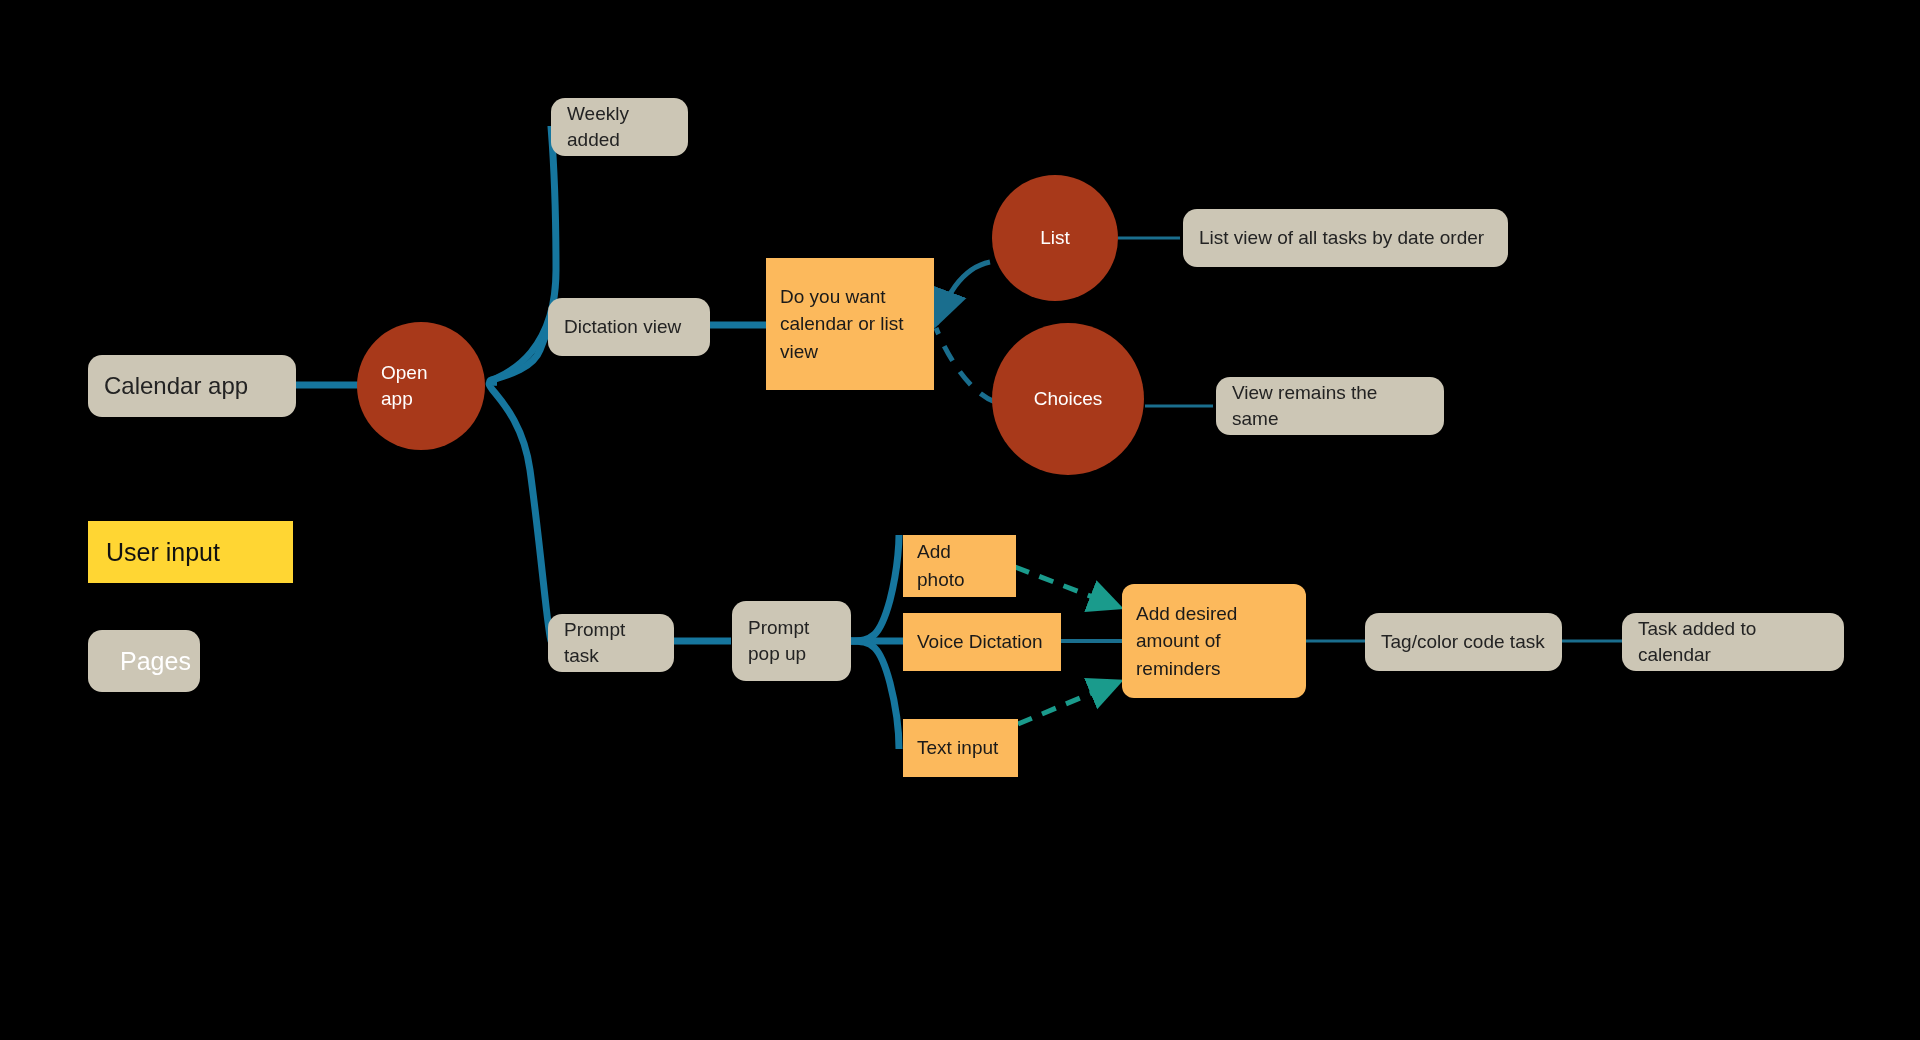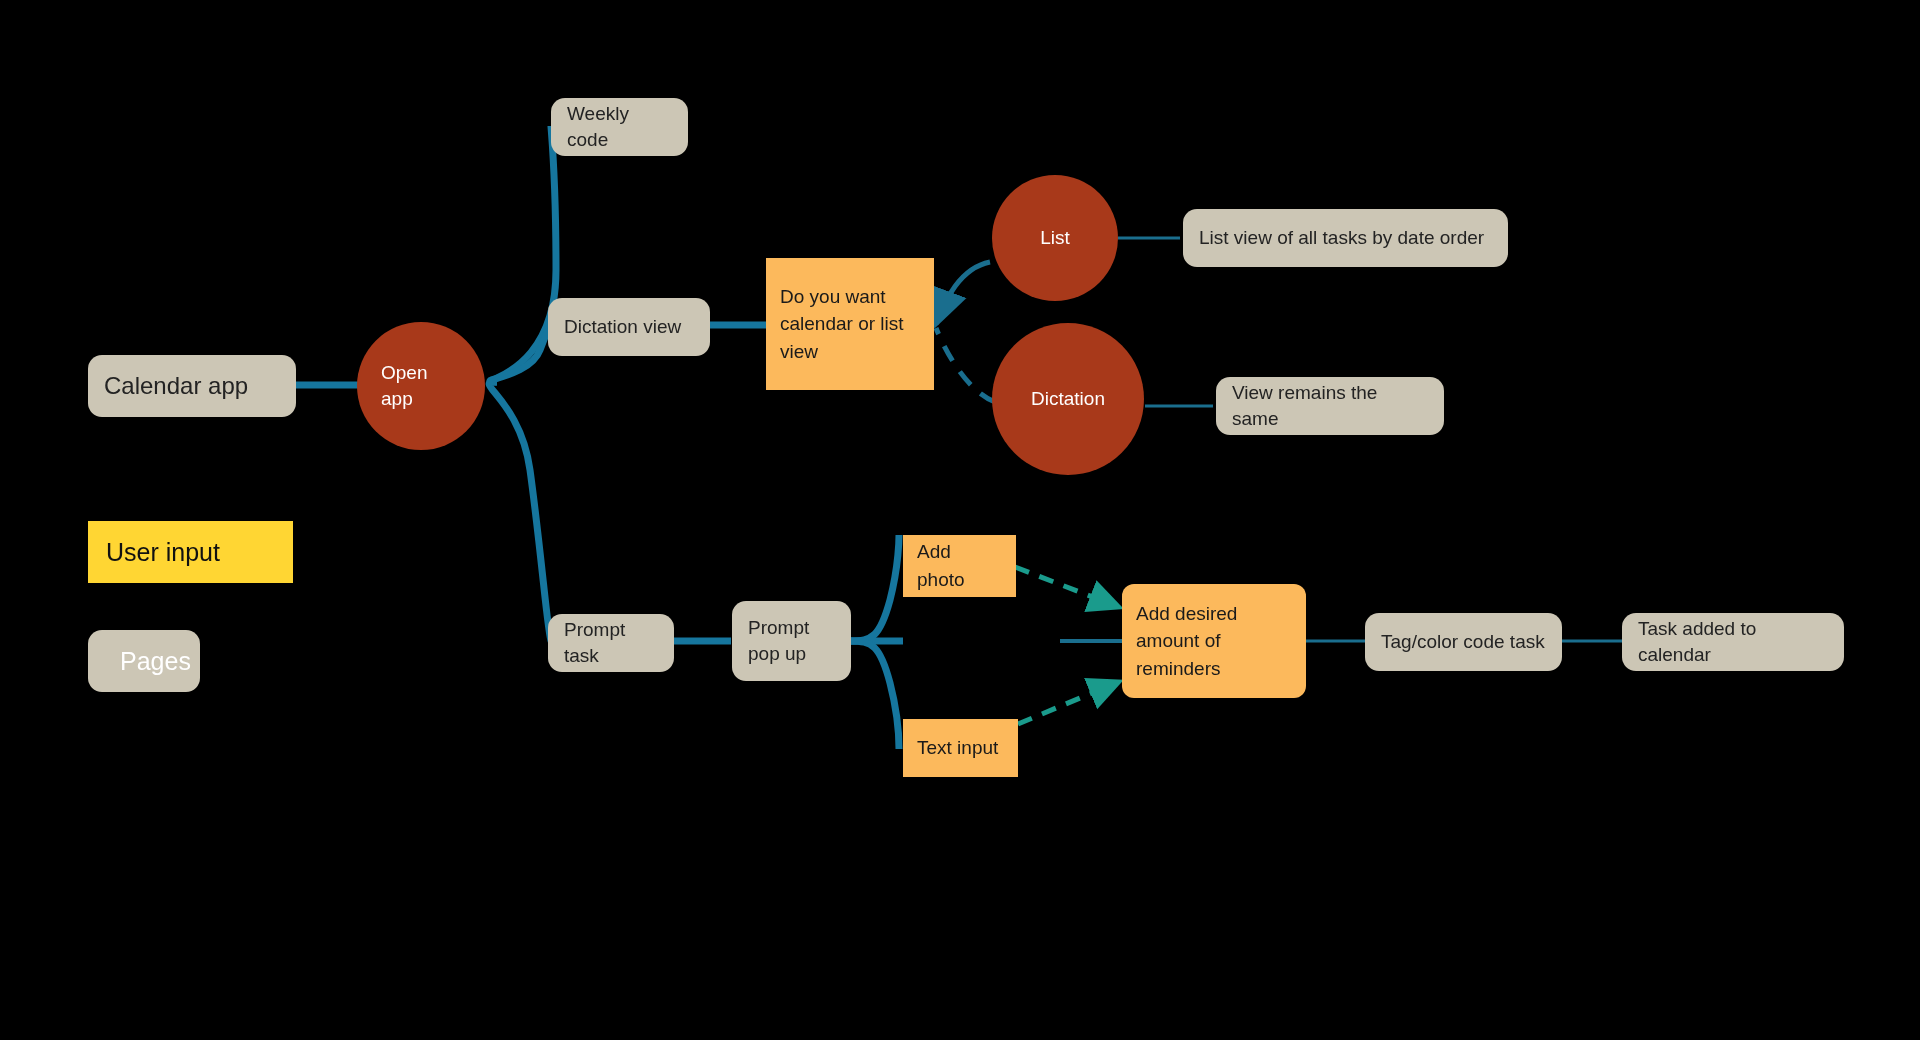--- a/index.html
+++ b/index.html
@@ -145,39 +145,39 @@
   <div class="node page big" style="left:88px; top:355px; width:208px; height:62px;">
     <span>Calendar app</span>
   </div>
 
   <div class="node choice" style="left:357px; top:322px; width:128px; height:128px;">
     <span>Open
 app</span>
   </div>
 
   <div class="node page" style="left:551px; top:98px; width:137px; height:58px;">
-    <span>Weekly code</span>
+    <span>Weekly added</span>
   </div>
 
   <div class="node page" style="left:548px; top:298px; width:162px; height:58px;">
     <span>Dictation view</span>
   </div>
 
   <div class="node input" style="left:766px; top:258px; width:168px; height:132px;">
     <span>Do you want
 calendar or list
 view</span>
   </div>
 
   <div class="node choice centered" style="left:992px; top:175px; width:126px; height:126px;">
     <span>List</span>
   </div>
 
   <div class="node choice centered" style="left:992px; top:323px; width:152px; height:152px;">
-    <span>Dictation</span>
+    <span>Choices</span>
   </div>
 
   <div class="node page" style="left:1183px; top:209px; width:325px; height:58px;">
     <span>List view of all tasks by date order</span>
   </div>
 
   <div class="node page" style="left:1216px; top:377px; width:228px; height:58px;">
     <span>View remains the same</span>
   </div>
 
@@ -187,20 +187,23 @@
 
   <div class="node page" style="left:732px; top:601px; width:119px; height:80px;">
     <span>Prompt
 pop up</span>
   </div>
 
   <div class="node input" style="left:903px; top:505px; width:113px; height:62px;margin-top:30px;">
     <span>Add photo</span>
   </div>
 
+  <div class="node input" style="left:903px; top:613px; width:158px; height:58px;">
+    <span>Voice Dictation</span>
+  </div>
 
   <div class="node input" style="left:903px; top:719px; width:115px; height:58px;">
     <span>Text input</span>
   </div>
 
   <div class="node input rounded" style="left:1122px; top:584px; width:184px; height:114px;">
     <span>Add desired
 amount of
 reminders</span>
   </div>

